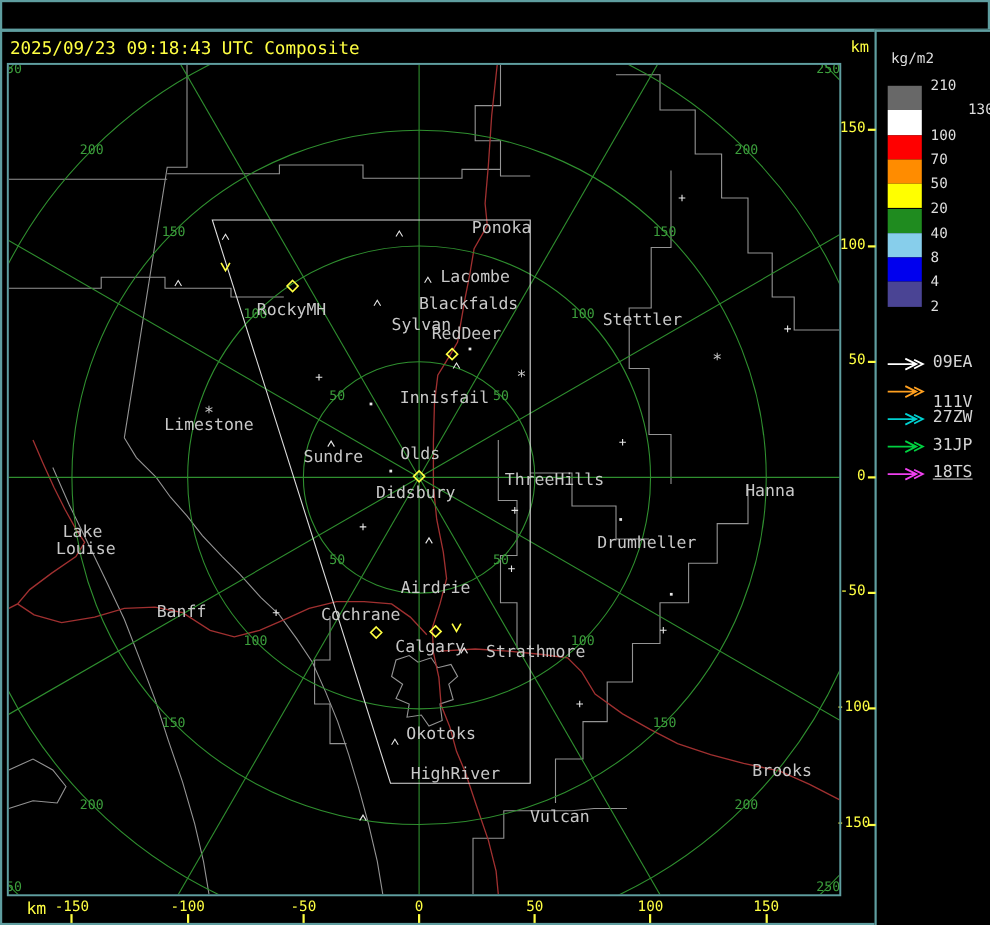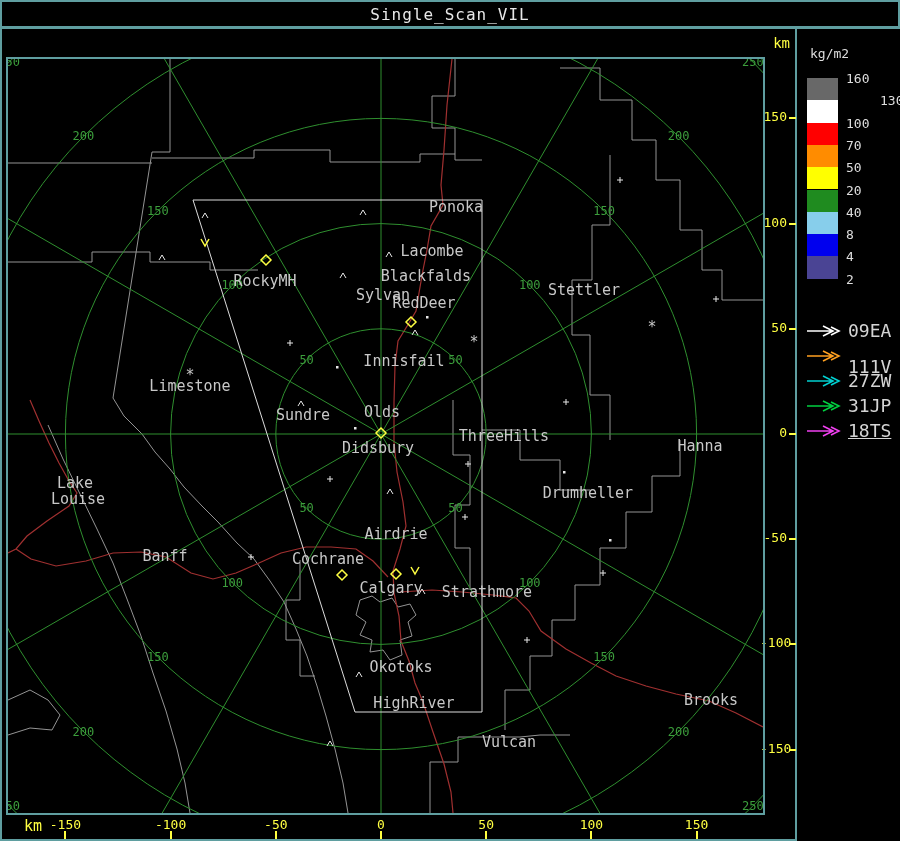--- a/index.html
+++ b/index.html
@@ -8,21 +8,21 @@
   .tealline{position:absolute;background:#5f9ea0;}
   .title{position:absolute;left:0;top:5px;width:100%;text-align:center;color:#e8e8e8;font-size:16px;letter-spacing:1px;}
   .timestamp{position:absolute;left:9px;top:34px;color:#ffff42;font-size:16px;}
   .km-top{position:absolute;left:764px;top:35px;width:26px;text-align:right;color:#ffff42;font-size:14px;}
   .legend-bg{position:absolute;left:795px;top:27px;width:105px;height:814px;box-sizing:border-box;
              border-left:2px solid #5f9ea0;border-top:2px solid #5f9ea0;background:#000;}
   .legend-unit{position:absolute;left:810px;top:46px;width:76px;color:#dedede;font-size:13px;}
   .swatch{position:absolute;left:807px;width:31px;}
   .scale-label{position:absolute;left:846px;width:44px;color:#dedede;font-size:13px;}
   .track-arrow{position:absolute;left:806px;}
-  .track-label{position:absolute;left:848px;color:#d4d4d4;font-size:18px;}
+  .track-label{position:absolute;left:848px;color:#d4d4d4;font-size:15px;}
   .axis-label-r{position:absolute;left:760px;width:27px;text-align:right;color:#ffff42;font-size:13px;}
   .tick-r{position:absolute;left:789px;width:7px;height:2px;background:#ffff42;}
   .axis-label-b{position:absolute;top:817px;color:#ffff42;font-size:13px;transform:translateX(-50%);}
   .tick-b{position:absolute;top:831px;width:2px;height:8px;background:#ffff42;}
   .km-bottom{position:absolute;left:24px;top:817px;color:#ffff42;font-size:15px;}
   #map-svg{position:absolute;left:6px;top:57px;}
   .ring,.radial{stroke:#2f8f2f;stroke-width:1;fill:none;}
   .county{stroke:#949494;stroke-width:1;fill:none;}
   .hwy{stroke:#a03030;stroke-width:1.2;fill:none;}
   .scanbox{stroke:#dcdcdc;stroke-width:1;fill:none;}
@@ -37,37 +37,37 @@
 <body>
 
 <div class="window">
 
   <div class="tealline" style="left:0;top:0;width:900px;height:2px;"></div>
   <div class="tealline" style="left:0;top:26px;width:900px;height:3px;"></div>
   <div class="tealline" style="left:0;top:839px;width:900px;height:2px;"></div>
   <div class="tealline" style="left:0;top:0;width:2px;height:841px;"></div>
   <div class="tealline" style="left:898px;top:0;width:2px;height:841px;"></div>
 
-  <div class="title">Single_Scan_VIL</div>
-
+
+  <div class="timestamp">2025/09/23 09:18:43 UTC Composite</div>
   <div class="km-top">km</div>
 
   <div class="legend-bg"></div>
   <div class="legend-unit">kg/m2</div>
   <div id="legend-items">
       <div class="swatch" style="top:78px;height:22.3px;background:#686868;"></div>
       <div class="swatch" style="top:100.3px;height:22.3px;background:#ffffff;"></div>
       <div class="swatch" style="top:122.6px;height:22.3px;background:#ff0000;"></div>
       <div class="swatch" style="top:144.9px;height:22.3px;background:#ff8c00;"></div>
       <div class="swatch" style="top:167.2px;height:22.3px;background:#ffff00;"></div>
       <div class="swatch" style="top:189.5px;height:22.3px;background:#1f8b1f;"></div>
       <div class="swatch" style="top:211.8px;height:22.3px;background:#87ceeb;"></div>
       <div class="swatch" style="top:234.1px;height:22.3px;background:#0000ee;"></div>
       <div class="swatch" style="top:256.4px;height:22.3px;background:#4a4494;"></div>
-      <div class="scale-label" style="top:71px;">160</div>
+      <div class="scale-label" style="top:71px;">210</div>
       <div class="scale-label" style="top:93.3px;margin-left:34px;">130</div>
       <div class="scale-label" style="top:115.6px;">100</div>
       <div class="scale-label" style="top:137.9px;">70</div>
       <div class="scale-label" style="top:160.2px;">50</div>
       <div class="scale-label" style="top:182.5px;">20</div>
       <div class="scale-label" style="top:204.8px;">40</div>
       <div class="scale-label" style="top:227.1px;">8</div>
       <div class="scale-label" style="top:249.39999999999998px;">4</div>
       <div class="scale-label" style="top:271.70000000000005px;">2</div>
     </div>

